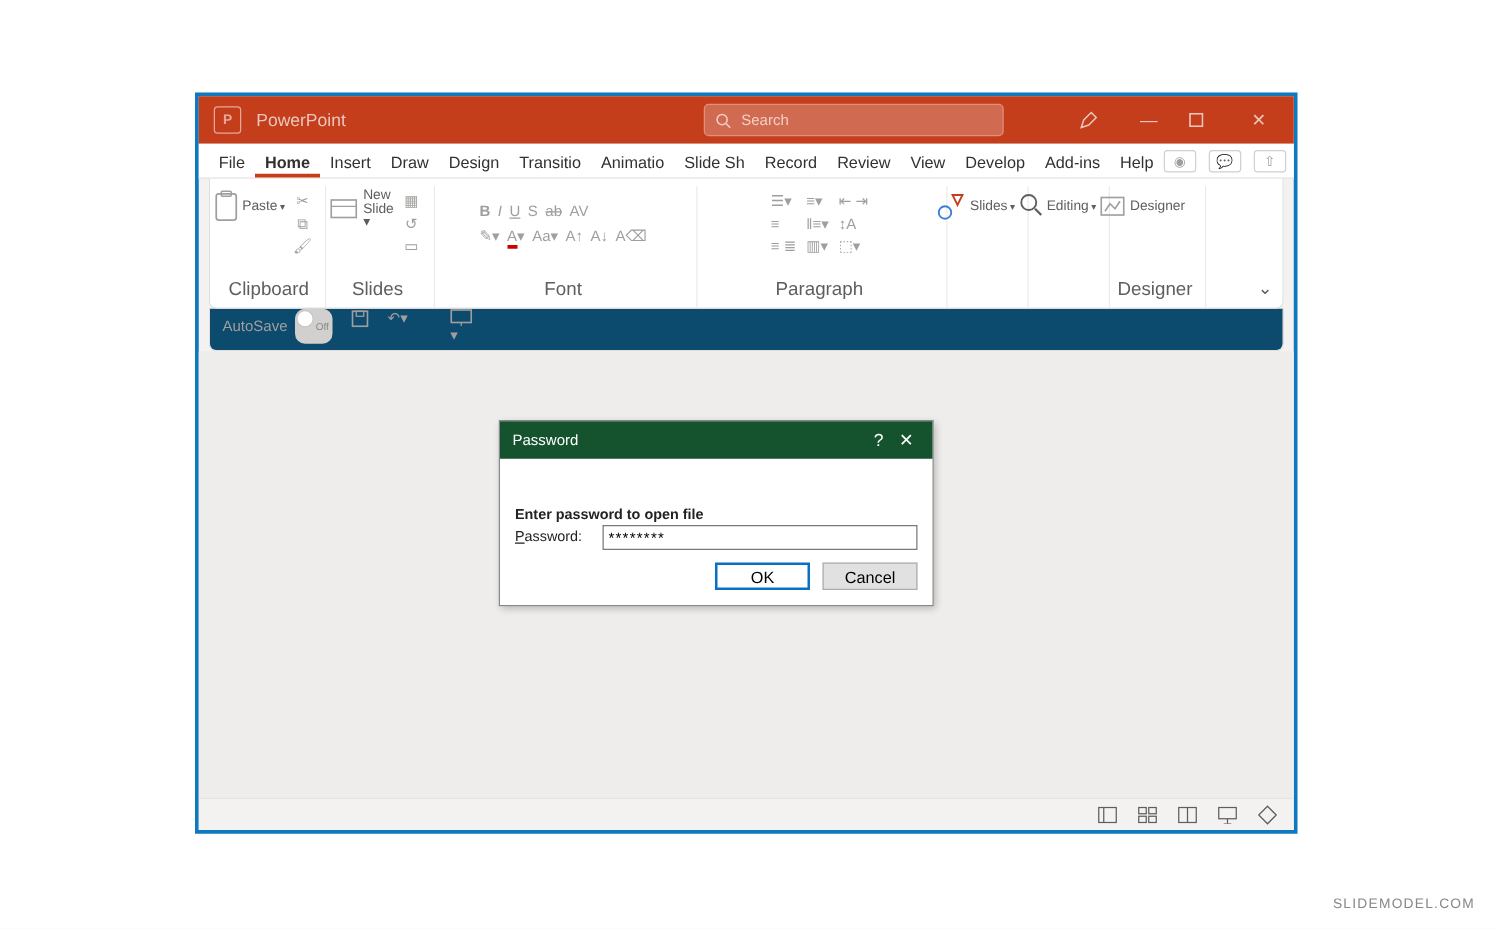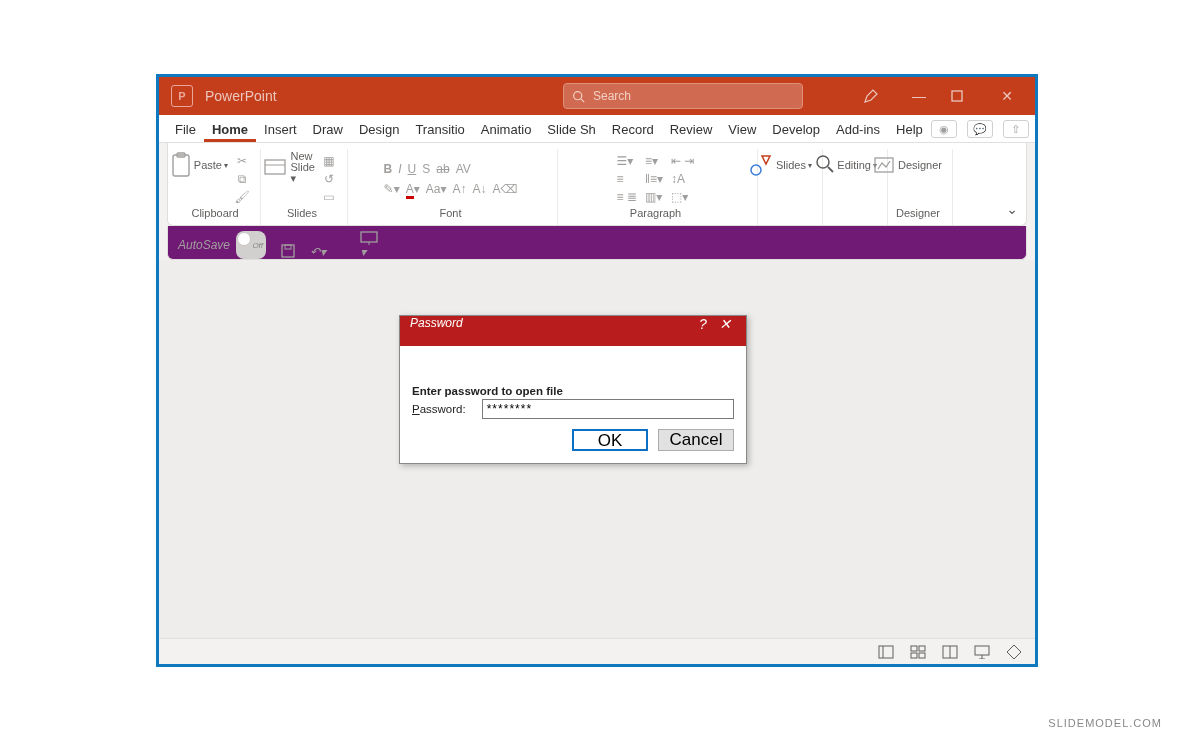--- a/index.html
+++ b/index.html
@@ -15,52 +15,52 @@
   .win-ctrls .wc { width: 24px; text-align:center; font-size: 14px; cursor:default;}
   .menubar { height: 28px; background: #fff; border-bottom: 1px solid #e1dfdd; display:flex; align-items:flex-end; padding: 0 8px; font-size: 13px; }
   .menubar .tab { padding: 4px 8px 5px 8px; color:#323130; cursor:default; white-space:nowrap; }
   .menubar .tab.active { font-weight:700; border-bottom: 3px solid #c43e1c; padding-bottom:2px; }
   .menubar .right-icons { margin-left:auto; display:flex; gap:10px; color:#a19f9d; padding-bottom:4px;}
   .right-icons .ic { width:26px; height:18px; border:1px solid #d2d0ce; border-radius:3px; display:flex;align-items:center;justify-content:center;font-size:11px;}
   .ribbon { background:#fff; border:1px solid #e1dfdd; border-top:none; border-radius:0 0 6px 6px; margin:0 8px; padding: 6px 6px 0 6px; display:flex; position:relative;}
   .ribbon-group { border-right:1px solid #edebe9; padding: 2px 10px 2px 6px; display:flex; flex-direction:column; align-items:center; }
   .ribbon-group:last-of-type{border-right:none;}
   .ribbon-group .g-body { display:flex; align-items:flex-start; gap:6px; color:#a19f9d; height:56px;}
-  .ribbon-group .g-label { font-size:11px; color:#605e5c; margin-top:0; margin-bottom:4px;}
+  .ribbon-group .g-label { font-size:15px; color:#605e5c; margin-top:16px; margin-bottom:4px;}
   .big-btn { display:flex; flex-direction:row; align-items:center; justify-content:flex-end; gap:2px; font-size:11px; color:#605e5c; width:48px;}
   .big-btn .bicon { width:28px; height:28px; display:flex;align-items:center;justify-content:center; }
   .mini-col { display:flex; flex-direction:column; gap:4px; justify-content:center; height:56px;}
   .mini-ic { width:16px; height:14px; color:#a19f9d; display:flex;align-items:center;justify-content:center;font-size:12px;}
   .font-row { display:flex; gap:6px; align-items:center; font-size:12px; color:#a19f9d;}
   .para-grid { display:grid; grid-template-columns:repeat(3,auto); gap:4px 8px; font-size:12px; color:#a19f9d;}
   .para-grid span{display:flex;align-items:center;}
   .ribbon .collapse { position:absolute; right:8px; bottom:8px; font-size:14px; color:#605e5c;}
-  .qat { height:34px; background:#701a75; border:1px solid #e1dfdd; border-top:none; margin:0 8px; border-radius:0 0 6px 6px; display:flex; align-items:flex-end; padding:0 10px; gap:14px; font-size:12px; color:#a19f9d;font-style:italic;}
+  .qat { height:34px; background:#0c4a6e; border:1px solid #e1dfdd; border-top:none; margin:0 8px; border-radius:0 0 6px 6px; display:flex; align-items:flex-start; padding:0 10px; gap:14px; font-size:12px; color:#a19f9d;}
   .qat .autosave { display:flex;align-items:center;gap:6px;}
   .qat .toggle { width:30px;height:28px;border-radius:8px;background:#d2d0ce;position:relative;font-size:8px;color:#888;display:flex;align-items:center;justify-content:flex-end;padding-right:3px;}
   .qat .toggle::before{content:"";width:12px;height:12px;background:#fff;border-radius:50%;position:absolute;left:1px;top:1px;border:1px solid #c8c6c4;}
   .canvas { flex:1; background:#eeedec; position:relative;}
   .statusbar { height:26px; background:#f3f2f1; border-top:1px solid #e1dfdd; display:flex; align-items:center; justify-content:flex-end; gap:14px; padding:0 12px; color:#605e5c;}
   .statusbar .vic{width:18px;height:16px;display:flex;align-items:center;justify-content:center;}
   
   .dialog { position:absolute; left:240px; top:55px; width:348px; background:#fff; border:1px solid #888; box-shadow:2px 2px 6px rgba(0,0,0,0.25);}
-  .dlg-title { height:30px; background:#b91c1c; color:#fff; display:flex; padding:0 10px; font-size:12px;font-style:italic;}
+  .dlg-title { height:30px; background:#14532d; color:#fff; display:flex; align-items:center; padding:0 10px; font-size:12px;}
   .dlg-title .spacer{flex:1;}
   .dlg-title .tic{width:22px;text-align:center;font-size:14px;cursor:default;}
   .dlg-body { padding:10px 12px 12px 12px; font-size:12px; color:#222;margin-top:29px;}
   .dlg-body .prompt{font-weight:600; margin-bottom:2px; font-size:11.5px;}
   .dlg-body .fname{font-size:11.5px; margin-bottom:8px; word-break:break-all;}
   .dlg-row{display:flex;align-items:center;gap:16px;margin-bottom:10px;}
   .dlg-row label{font-size:11.5px;}
   .dlg-row label .ul{text-decoration:underline;}
   .dlg-row input{flex:1;height:20px;border:1px solid #7a7a7a;padding:0 4px;font-size:12px;letter-spacing:1px;}
   .dlg-btns{display:flex;justify-content:flex-end;gap:10px;}
-  .dlg-btns button{width:76px;height:22px;font-size:17px;background:#e1e1e1;border:1px solid #adadad;cursor:default;}
+  .dlg-btns button{width:76px;height:22px;font-size:13px;background:#e1e1e1;border:1px solid #adadad;cursor:default;}
   .dlg-btns button.primary{border:2px solid #0b6fc4;background:#fff;}
-  .watermark{position:absolute;right:38px;bottom:14px;font-size:11px;letter-spacing:1px;color:#888;}
+  .watermark{position:absolute;right:20px;bottom:14px;font-size:11px;letter-spacing:1px;color:#888;}
   svg{display:block;}
 </style>
 </head>
 <body>
 
 <div class="outer-frame">
 
   <div class="titlebar">
     <div class="app-icon">P</div>
     <div class="app-name">PowerPoint</div>

